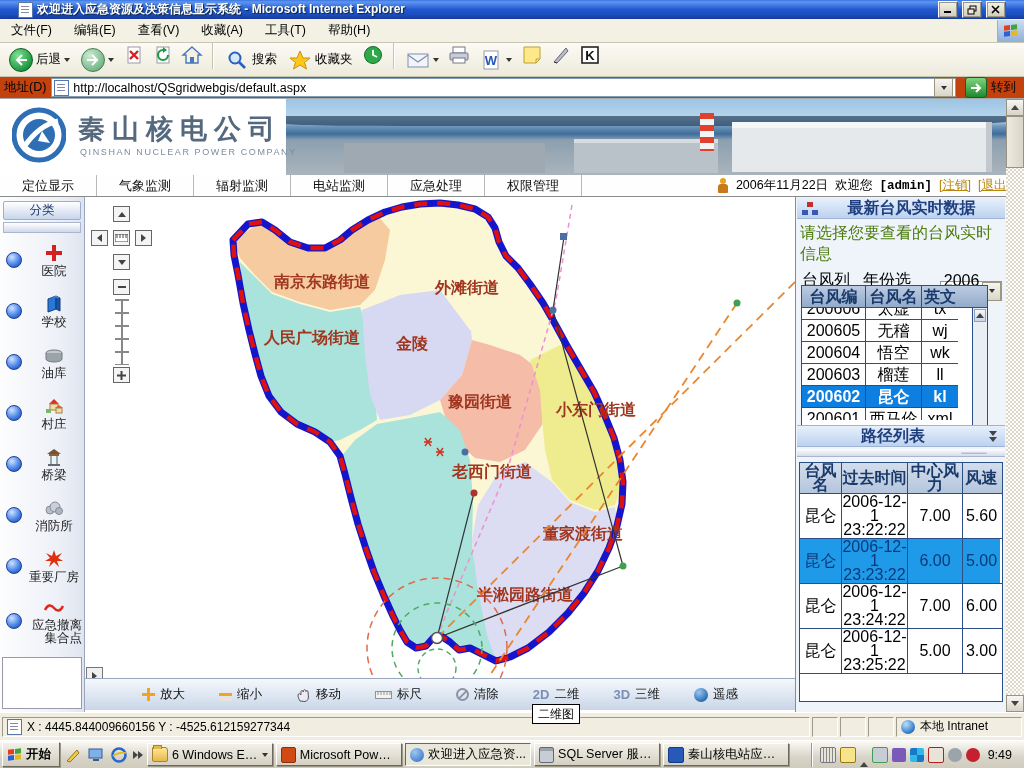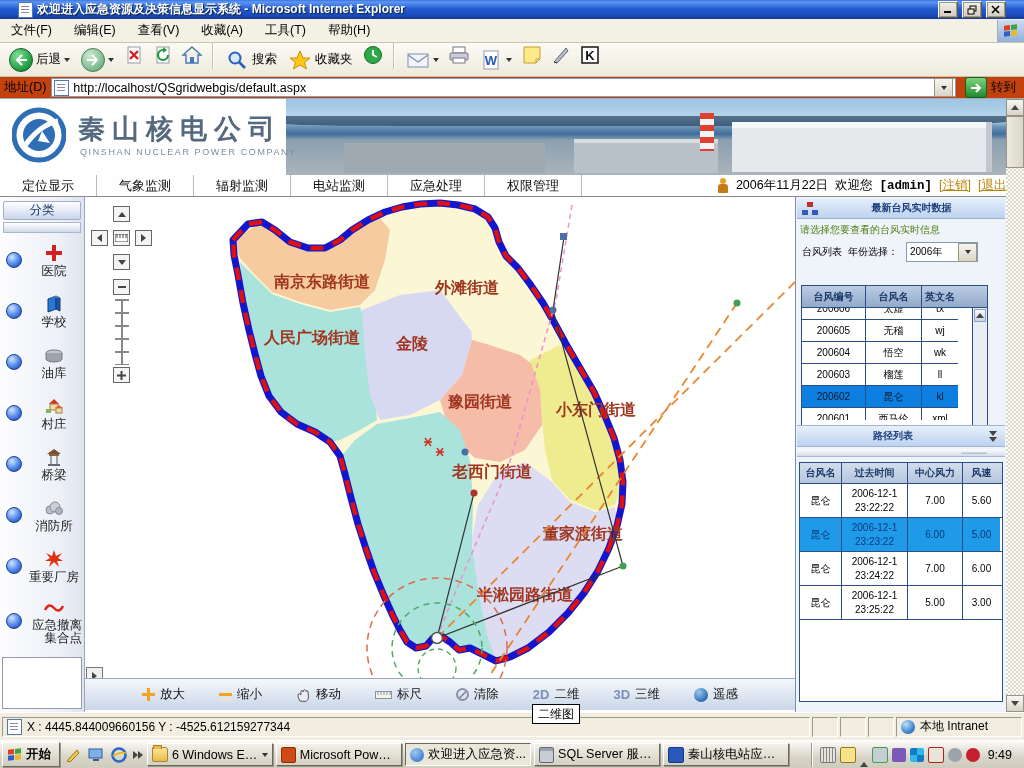--- a/index.html
+++ b/index.html
@@ -102,21 +102,21 @@
     display:flex;align-items:center;justify-content:center}
   
   .g-plus{width:13px;height:13px;position:relative}
   .g-plus:before{content:"";position:absolute;left:5px;top:0;width:3px;height:13px;background:#F5A21E}
   .g-plus:after{content:"";position:absolute;left:0;top:5px;width:13px;height:3px;background:#F5A21E}
   .g-minus{width:13px;height:3px;background:#F5A21E;box-shadow:0 5px 0 #E8E4DC}
   .g-clear{width:13px;height:13px;border:2px solid #8A93A5;border-radius:50%;position:relative;box-sizing:border-box}
   .g-clear:before{content:"";position:absolute;left:-1px;top:4px;width:11px;height:2px;background:#8A93A5;transform:rotate(-45deg)}
   .g-globe{width:14px;height:14px;border-radius:50%;background:radial-gradient(circle at 35% 30%,#9CC8F0,#2E6EB4 70%,#174E86)}
   
-  #rightpanel{left:795px;top:197px;width:211px;height:515px;background:#EFF4FB;border-left:1px solid #7A8CB0;box-sizing:border-box;font-size:10px}
+  #rightpanel{left:795px;top:197px;width:211px;height:515px;background:#EFF4FB;border-left:1px solid #7A8CB0;box-sizing:border-box;font-size:16px}
   #rphead{margin:1px;height:20px;display:flex;align-items:center;background:linear-gradient(#E7F0FB,#BCD2EF);
     border-bottom:1px solid #9FB4D4;color:#1F3F7F;font-weight:bold}
   #rphead .t{flex:1;text-align:center}
   .orgicon{width:16px;height:13px;margin-left:5px;position:relative}
   .orgicon:before{content:"";position:absolute;left:5px;top:0;width:6px;height:5px;background:#C03028}
   .orgicon:after{content:"";position:absolute;left:0;top:8px;width:6px;height:5px;background:#3858B8;box-shadow:10px 0 0 #3858B8}
   #rpprompt{padding:3px 4px 1px 4px;color:#4d7c0f}
   #rpctrl{display:flex;align-items:center;gap:6px;padding:4px 4px 2px 6px}
   #yearsel{margin-left:2px;width:72px;height:20px;background:#fff;border:1px solid #7F9DB9;display:flex;align-items:center;box-sizing:border-box}
   #yearsel .v{flex:1;padding-left:3px}
@@ -125,21 +125,21 @@
   .t1grid{display:flex;border-bottom:1px solid #2B4E86}
   .t1grid:last-child{border-bottom:none}
   .t1h{background:linear-gradient(#BCCCE2,#93AACA);color:#1A3A6B;font-weight:bold}
   .t1c{border-right:1px solid #2B4E86;box-sizing:border-box;height:21px;line-height:21px;text-align:center;overflow:hidden}
   .c1{width:64px}.c2{width:56px}.c3{width:36px;border-right:none}
   #t1body{height:112px;overflow:hidden;width:156px;float:left}
   #t1body .t1grid:first-child .t1c{height:11px;line-height:2px}
   #t1scroll{float:right;width:15px;height:133px;background:#E9EDF4;border-left:1px solid #2B4E86;position:relative;box-sizing:border-box}
   .sbtn{position:absolute;left:1px;width:12px;height:13px;background:linear-gradient(#F6F8FB,#C9D4E6);border:1px solid #8FA2C0;
     display:flex;align-items:center;justify-content:center;box-sizing:border-box}
-  .sel1 .t1c{background:#0D7FE0;color:#0f172a;font-weight:normal}
+  .sel1 .t1c{background:#0D7FE0;color:#ffffff;font-weight:bold}
   
   #pathbar{position:absolute;left:1px;top:228px;width:208px;height:20px;background:linear-gradient(#E7F0FB,#BCD2EF);
     border-top:1px solid #9FB4D4;border-bottom:1px solid #9FB4D4;display:flex;align-items:center;color:#1F3F7F;font-weight:bold}
   #pathbar .t{flex:1;text-align:center}
   .chev2{margin-right:8px;display:flex;flex-direction:column;gap:1px}
   #splitter{position:absolute;left:1px;top:252px;width:208px;height:7px;background:linear-gradient(#FDFDFD,#D5DCEA);border-bottom:1px solid #AAB6CE}
   #splitter:before{content:"";position:absolute;right:18px;top:2px;width:26px;height:3px;background:linear-gradient(#fff,#9FB0CC);border-radius:2px}
   
   #t2{position:absolute;left:3px;top:265px;width:204px;height:240px;border:1px solid #2B4E86;background:#fff;box-sizing:border-box}
   .t2row{display:flex;border-bottom:1px solid #2B4E86}

